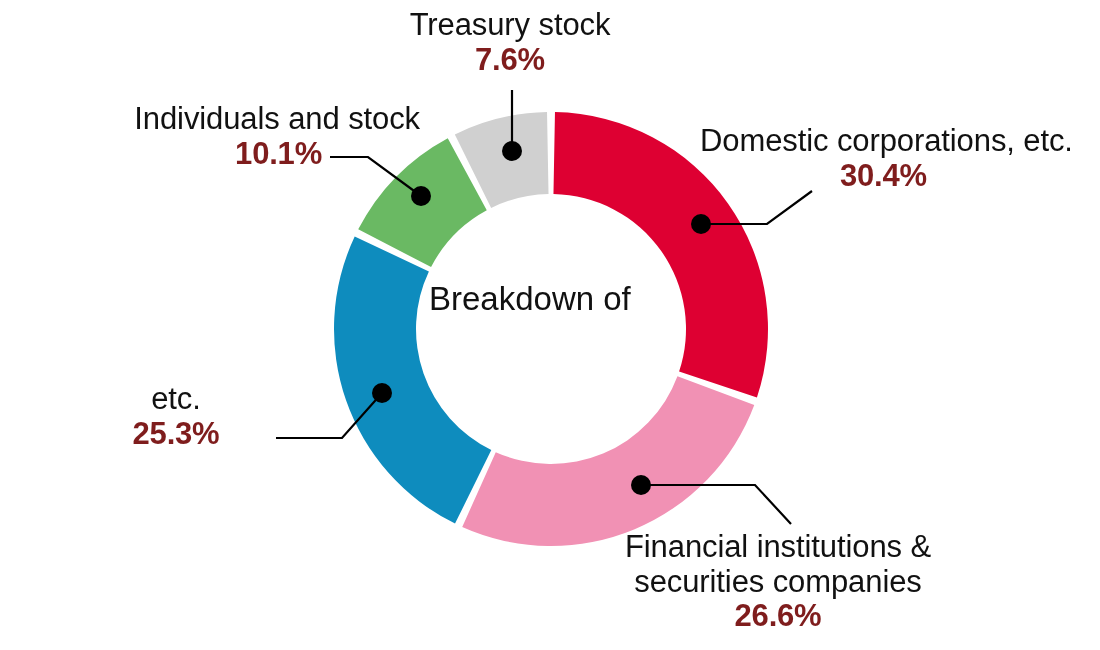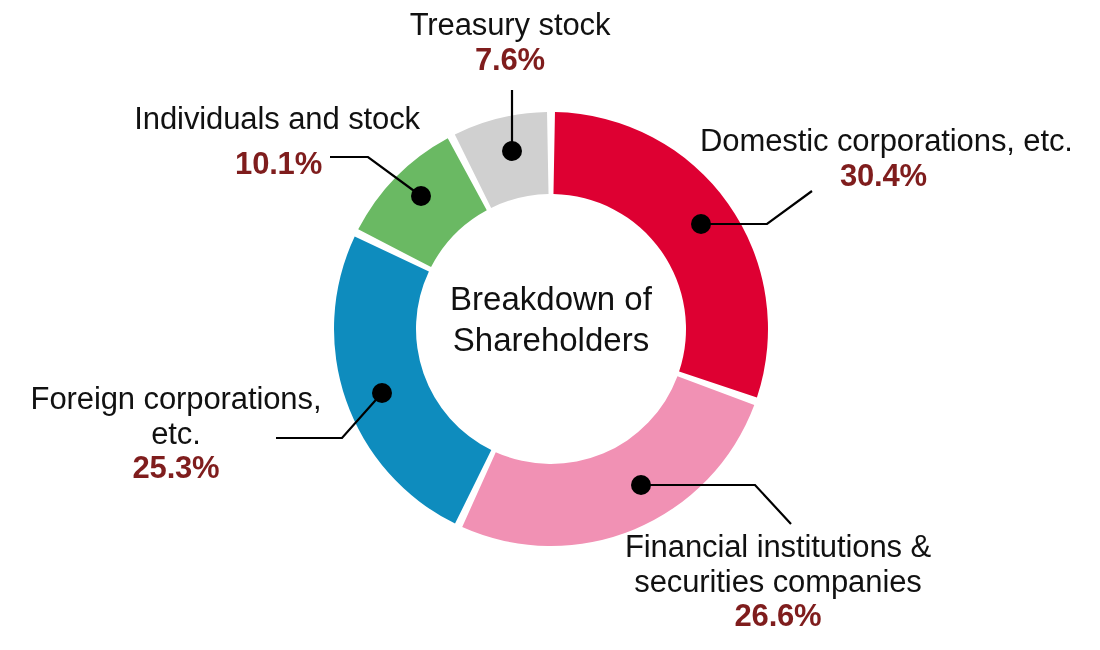--- a/index.html
+++ b/index.html
@@ -65,40 +65,38 @@
   }
   #co-individuals {
     left: 20px;
     top: 102px;
     width: 400px;
     text-align: right;
   }
   #co-individuals .pct {
     display: block;
     padding-right: 98px;
-    margin-top: 10px;
   }
   #co-foreign {
     left: 6px;
     top: 382px;
     width: 340px;
     text-align: center;
   }
   #co-financial {
     left: 578px;
     top: 530px;
     width: 400px;
     text-align: center;
   }
   .center-label {
     position: absolute;
-    left: 411px;
+    left: 429px;
     top: 278px;
     width: 280px;
-    text-align: center;
     font-size: 33px;
     font-weight: 400;
     line-height: 1.25;
     color: #111111;
   }
   .center-label span { display: block; }
 </style>
 </head>
 <body>
 
@@ -131,40 +129,38 @@
       <circle cx="512" cy="151" r="10"></circle>
       <circle cx="701" cy="224" r="10"></circle>
       <circle cx="421" cy="196" r="10"></circle>
       <circle cx="382" cy="393" r="10"></circle>
       <circle cx="641" cy="485" r="10"></circle>
     </g>
   </svg>
 
   <div class="center-label">
     <span>Breakdown of</span>
-    <span>Shareholders</span>
   </div>
 
   <div class="callout" id="co-treasury">
     <div class="cat">Treasury stock</div>
     <div class="pct">7.6%</div>
   </div>
 
   <div class="callout" id="co-domestic">
     <div class="cat">Domestic corporations, etc.</div>
     <div class="pct">30.4%</div>
   </div>
 
   <div class="callout" id="co-individuals">
     <div class="cat">Individuals and stock</div>
     <div class="pct">10.1%</div>
   </div>
 
   <div class="callout" id="co-foreign">
-    <div class="cat">Foreign corporations,</div>
     <div class="cat">etc.</div>
     <div class="pct">25.3%</div>
   </div>
 
   <div class="callout" id="co-financial">
     <div class="cat">Financial institutions &amp;</div>
     <div class="cat">securities companies</div>
     <div class="pct">26.6%</div>
   </div>
 

